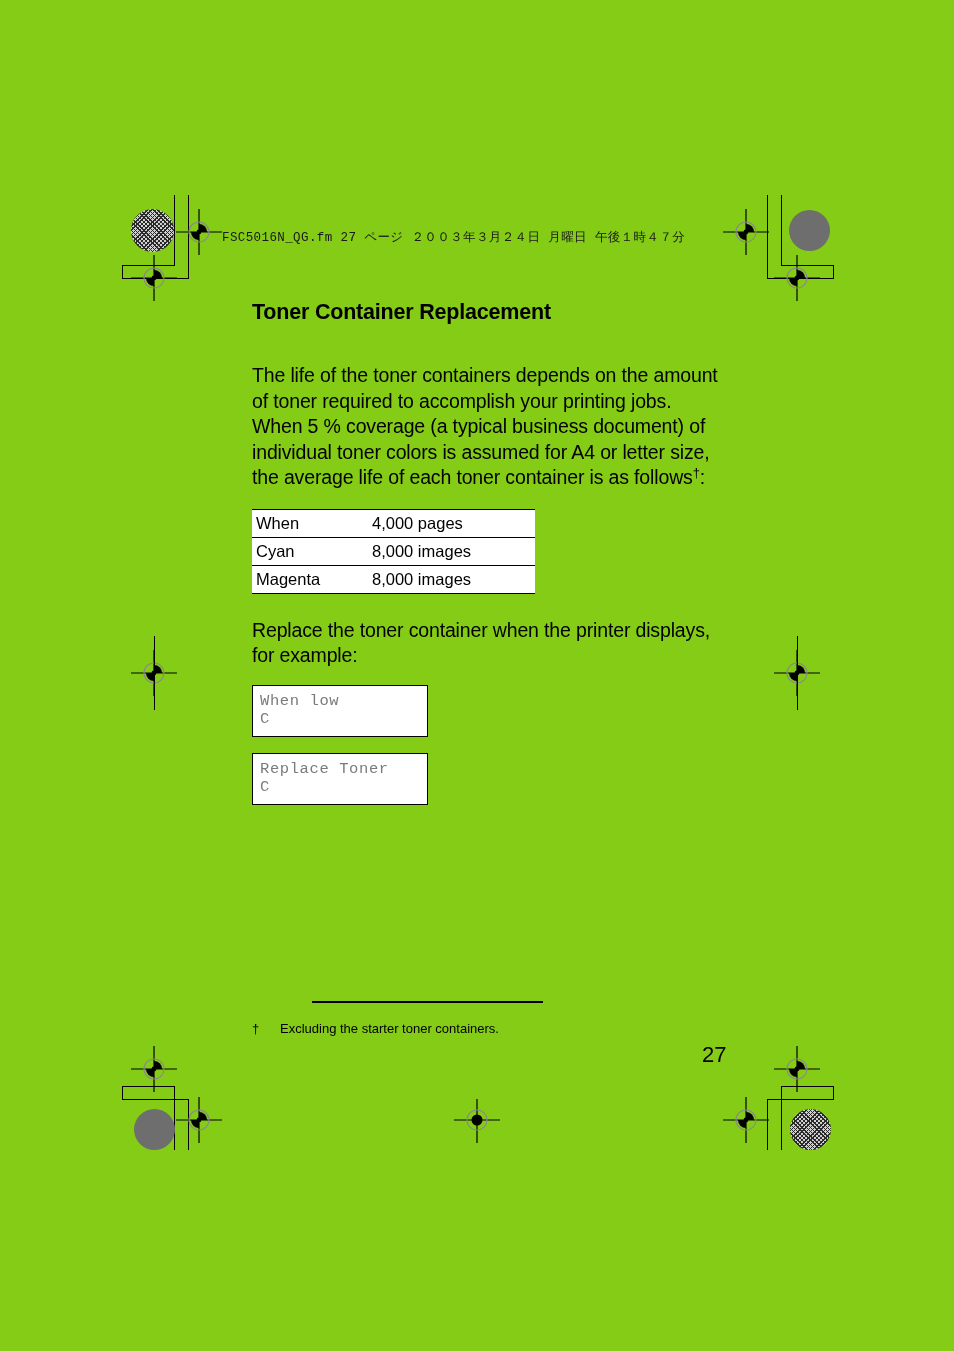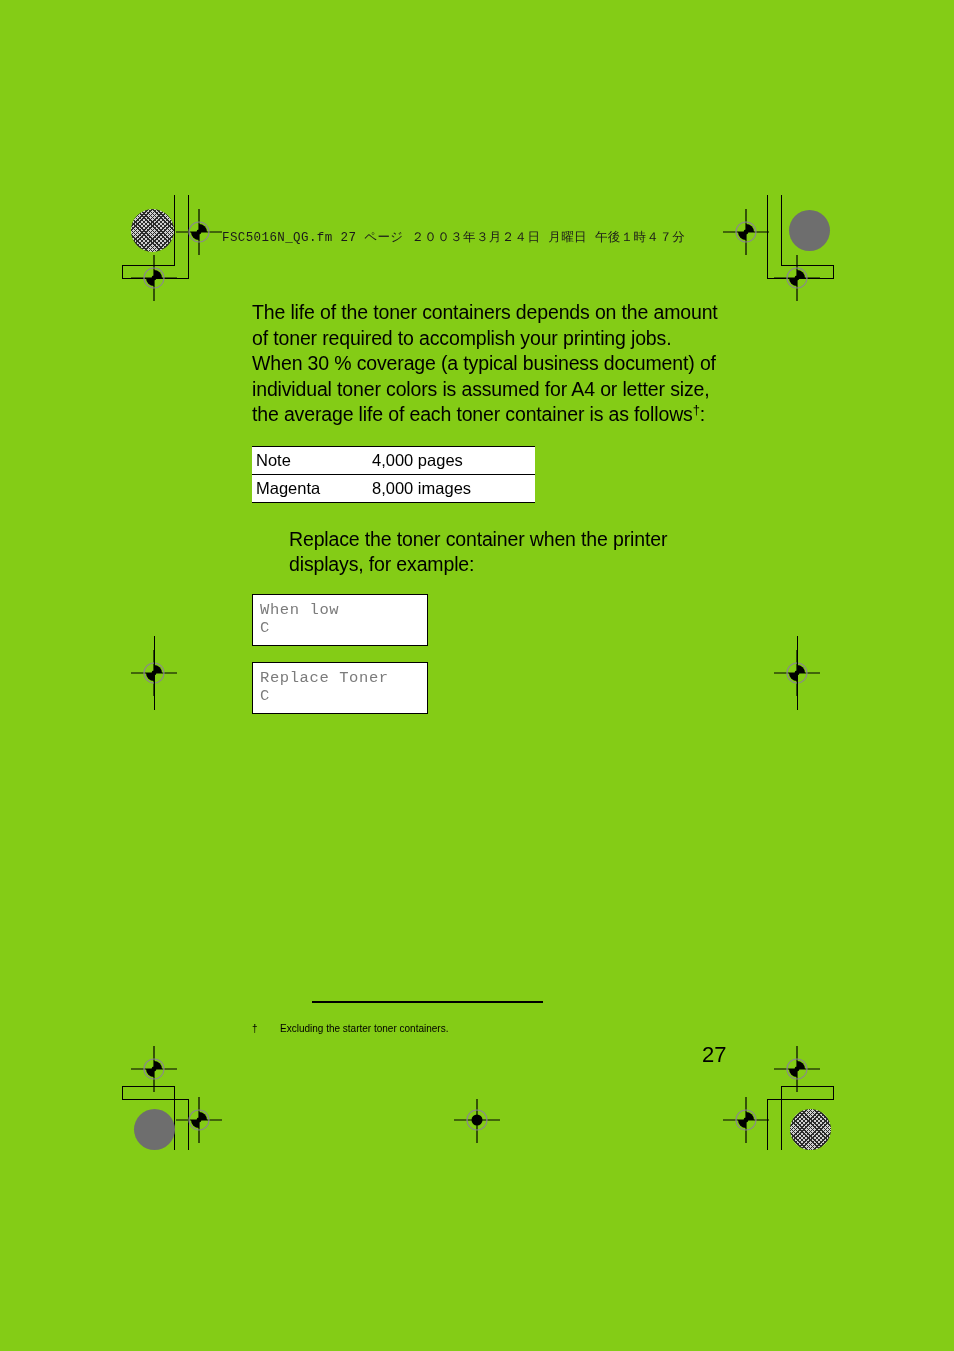--- a/index.html
+++ b/index.html
@@ -117,36 +117,36 @@
   }
   .lcd-line {
     font-family: "Liberation Mono", monospace;
     font-size: 15.5px;
     line-height: 18.5px;
     color: #7b7b7b;
     letter-spacing: 0.6px;
     white-space: pre;
   }
 
-  .para-gap { margin-top: 24px; margin-left: 37px; }
+  .para-gap { margin-top: 24px; }
 
   
   .footnote-rule {
     position: absolute;
     left: 312px;
     top: 1001px;
     width: 231px;
     height: 1.6px;
     background: #000000;
   }
   .footnote {
     position: absolute;
     left: 252px;
     top: 1021px;
-    font-size: 10px;
+    font-size: 13px;
     line-height: 16px;
     color: #000000;
     white-space: nowrap;
   }
   .footnote .fn-mark {
     display: inline-block;
     width: 28px;
   }
 
   .page-number {
@@ -286,28 +286,33 @@
     <circle cx="23" cy="23" r="10" fill="none" stroke="#8a8a8a" stroke-width="1.2"></circle>
     <path d="M23 23 L23 15 A8 8 0 0 1 31 23 Z" fill="#000"></path>
     <path d="M23 23 L23 31 A8 8 0 0 1 15 23 Z" fill="#000"></path>
     <circle cx="23" cy="23" r="2.4" fill="#000"></circle>
   </svg>
 
   <div class="slug">FSC5016N_QG.fm  27 ページ  ２００３年３月２４日  月曜日  午後１時４７分</div>
 
   <div class="content">
 
-
-    <p class="para"><span>The life of the toner containers depends on the amount of toner required to accomplish your printing jobs. When 30 % coverage (a typical business document) of individual toner colors is assumed for A4 or letter size, the average life of each toner container is as follows</span><span class="dagger">†</span><span>:</span></p>
+    <h1 class="page-title">Toner Container Replacement</h1>
+
+    <p class="para"><span>The life of the toner containers depends on the amount of toner required to accomplish your printing jobs. When 5 % coverage (a typical business document) of individual toner colors is assumed for A4 or letter size, the average life of each toner container is as follows</span><span class="dagger">†</span><span>:</span></p>
 
     <table class="toner-table">
       <tbody>
         <tr>
-          <td class="col-name">Note</td>
+          <td class="col-name">When</td>
           <td class="col-value">4,000 pages</td>
+        </tr>
+        <tr>
+          <td class="col-name">Cyan</td>
+          <td class="col-value">8,000 images</td>
         </tr>
         <tr>
           <td class="col-name">Magenta</td>
           <td class="col-value">8,000 images</td>
         </tr>
       </tbody>
     </table>
 
     <p class="para para-gap">Replace the toner container when the printer displays, for example:</p>
 

